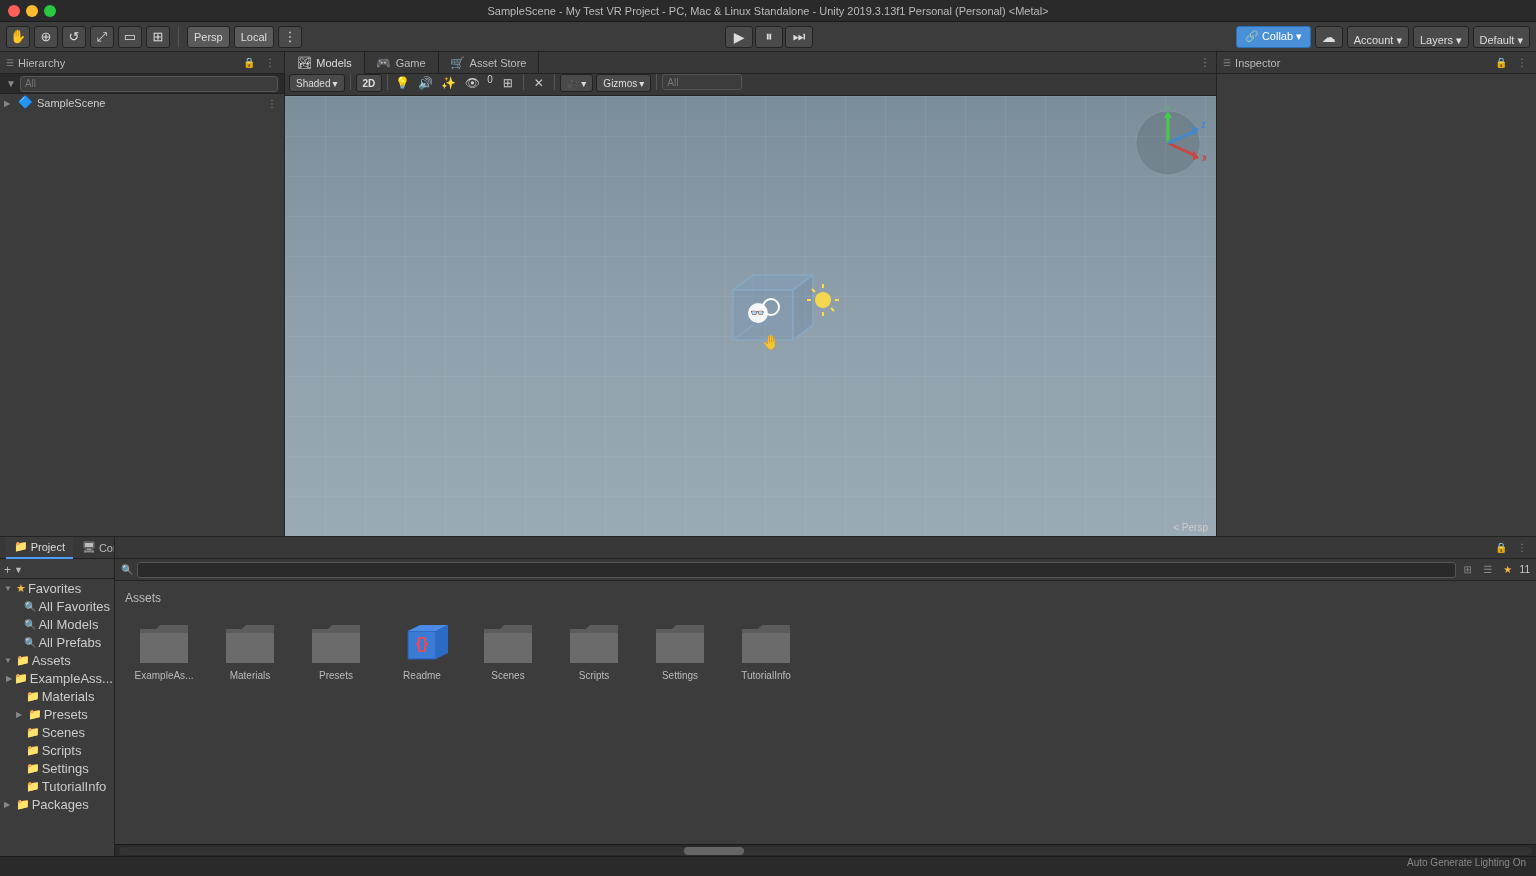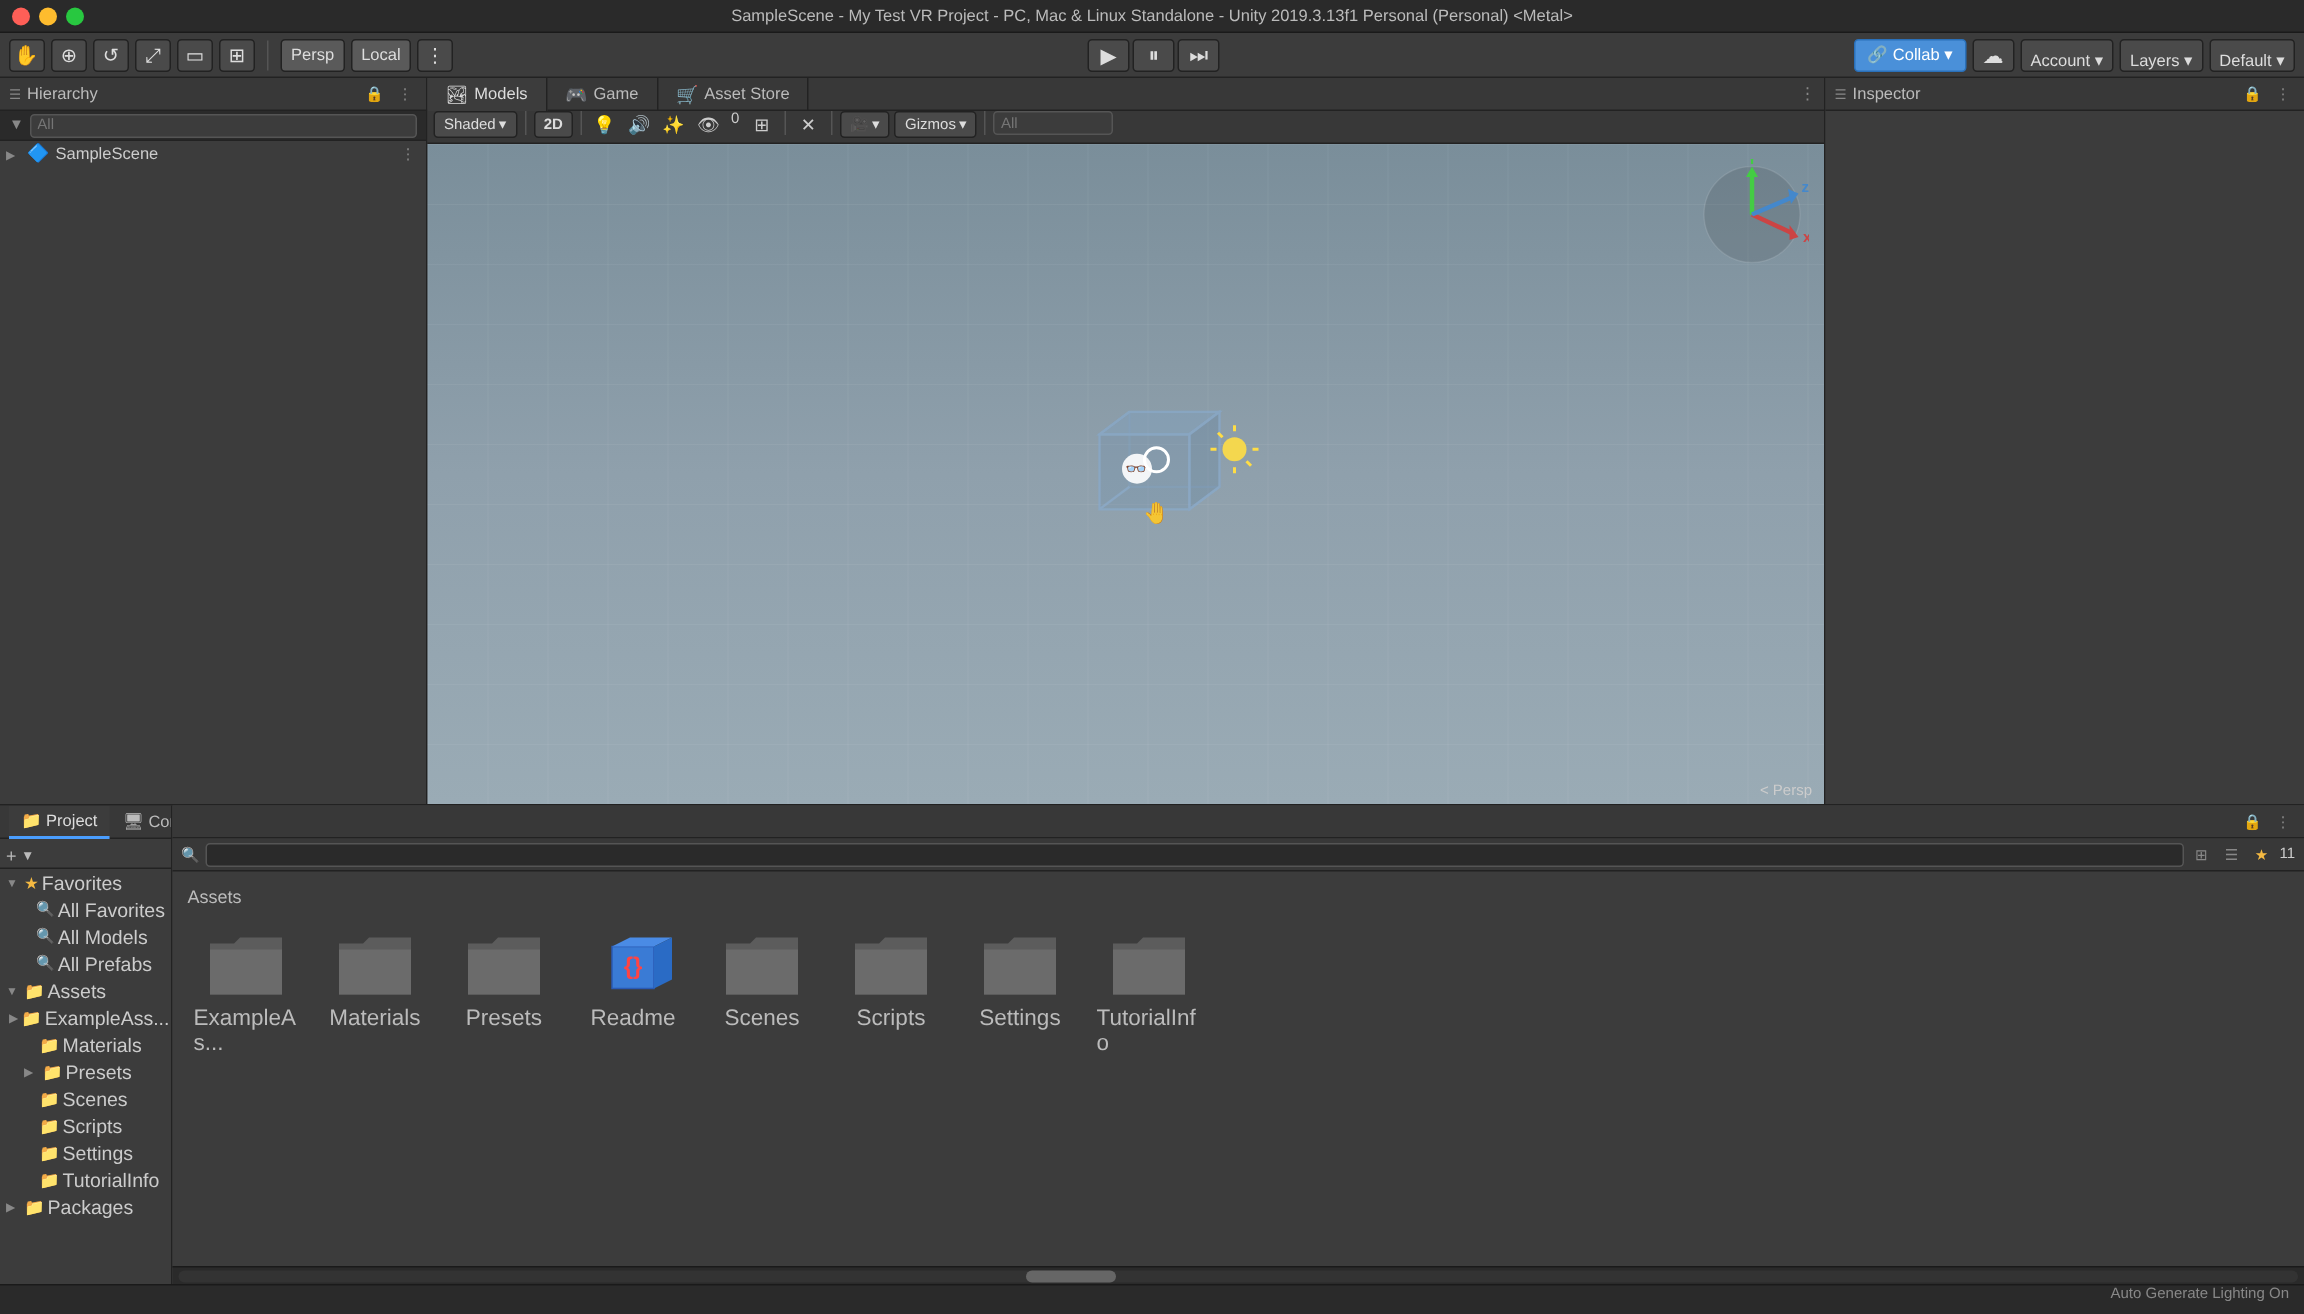--- a/index.html
+++ b/index.html
@@ -478,21 +478,21 @@
       border-radius: 3px;
     }
     .asset-folder {
       width: 56px;
       height: 48px;
       display: flex;
       align-items: center;
       justify-content: center;
     }
     .asset-label {
-      font-size: 15px;
+      font-size: 10px;
       color: #bbb;
       text-align: left;
       word-break: break-word;
       max-width: 70px;
     }
     .folder-svg { width: 52px; height: 44px; }
 
     
     .status-bar {
       height: 20px;

